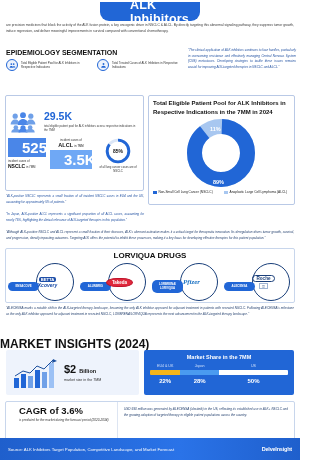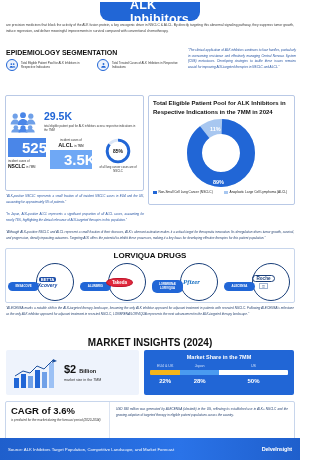--- a/index.html
+++ b/index.html
@@ -144,22 +144,22 @@
   .lg-takeda {
     font-size:4.5px; font-weight:bold; color:#fff; background:#e0283c;
     border-radius:50%/60%; padding:1px 5px; border:.6px solid #c0122a;
   }
   .lg-pfizer { font-size:7px; font-weight:bold; color:#1f74c4; font-style:italic; font-family:"Liberation Serif", serif; }
   .lg-roche { font-size:4.6px; font-weight:bold; color:#1a3f7a; border:.6px solid #1a3f7a; border-radius:6px; padding:0 3px; }
   .lg-roche2 { margin-top:1px; font-size:3px; color:#1a3f7a; border:.5px solid #9fb4d4; padding:0 2px; }
 
   
   .mi-title {
-    position:absolute; left:0; top:337px; width:300px; text-align:center;
-    font-size:10px; font-weight:bold; color:#111;
+    position:absolute; left:0; top:337px; width:300px; text-align:left;
+    font-size:12px; font-weight:bold; color:#111;
   }
   .mi-left {
     position:absolute; left:6px; top:350px; width:133px; height:45px;
     background:#eef3fc; border-radius:2px; display:flex; align-items:center; gap:4px; padding:0 6px;
   }
   .mi-chart { width:48px; height:30px; flex:0 0 auto; }
   .mi-val { font-size:11px; font-weight:bold; color:#111; line-height:1; }
   .mi-val small { font-size:5.5px; font-weight:bold; }
   .mi-cap { font-size:3.6px; color:#333; margin-top:3px; }
 
@@ -170,21 +170,21 @@
   .mi-r-title { font-size:5.5px; font-weight:bold; color:#fff; text-align:center; }
   .mi-r-heads { display:flex; margin-top:4px; }
   .mi-h { font-size:3.6px; color:#cfe0fb; text-align:center; }
   .mi-bar { display:flex; height:5px; margin-top:2px; border-radius:1px; overflow:hidden; }
   .mi-r-vals { display:flex; margin-top:3px; }
   .mi-v { font-size:6px; font-weight:bold; color:#fff; text-align:center; }
 
   
   .cagr-panel {
     position:absolute; left:5px; top:401px; width:290px; height:43px;
-    border:.8px solid #c8d6ec; border-radius:2px; background:#fff; display:flex;
+    border:.8px solid #c8d6ec; border-radius:2px; background:#fff; display:flex;padding-left:8px;
   }
   .cagr-l { width:104px; padding:4px 5px; border-right:.8px solid #dde5f2; }
   .cagr-big { font-size:9.5px; font-weight:bold; color:#111; line-height:1; }
   .cagr-sub { font-size:3.1px; color:#333; font-style:italic; line-height:1.7; margin-top:2px; }
   .cagr-r { flex:1; padding:5px 6px; font-size:3.1px; line-height:1.9; color:#24406e; font-style:italic; text-align:justify; }
 
   
   .footer {
     position:absolute; left:0; bottom:0; width:300px; height:22px;
     background:linear-gradient(90deg,#1f5fcc 0%,#2a73e8 60%,#1f5fcc 100%);

